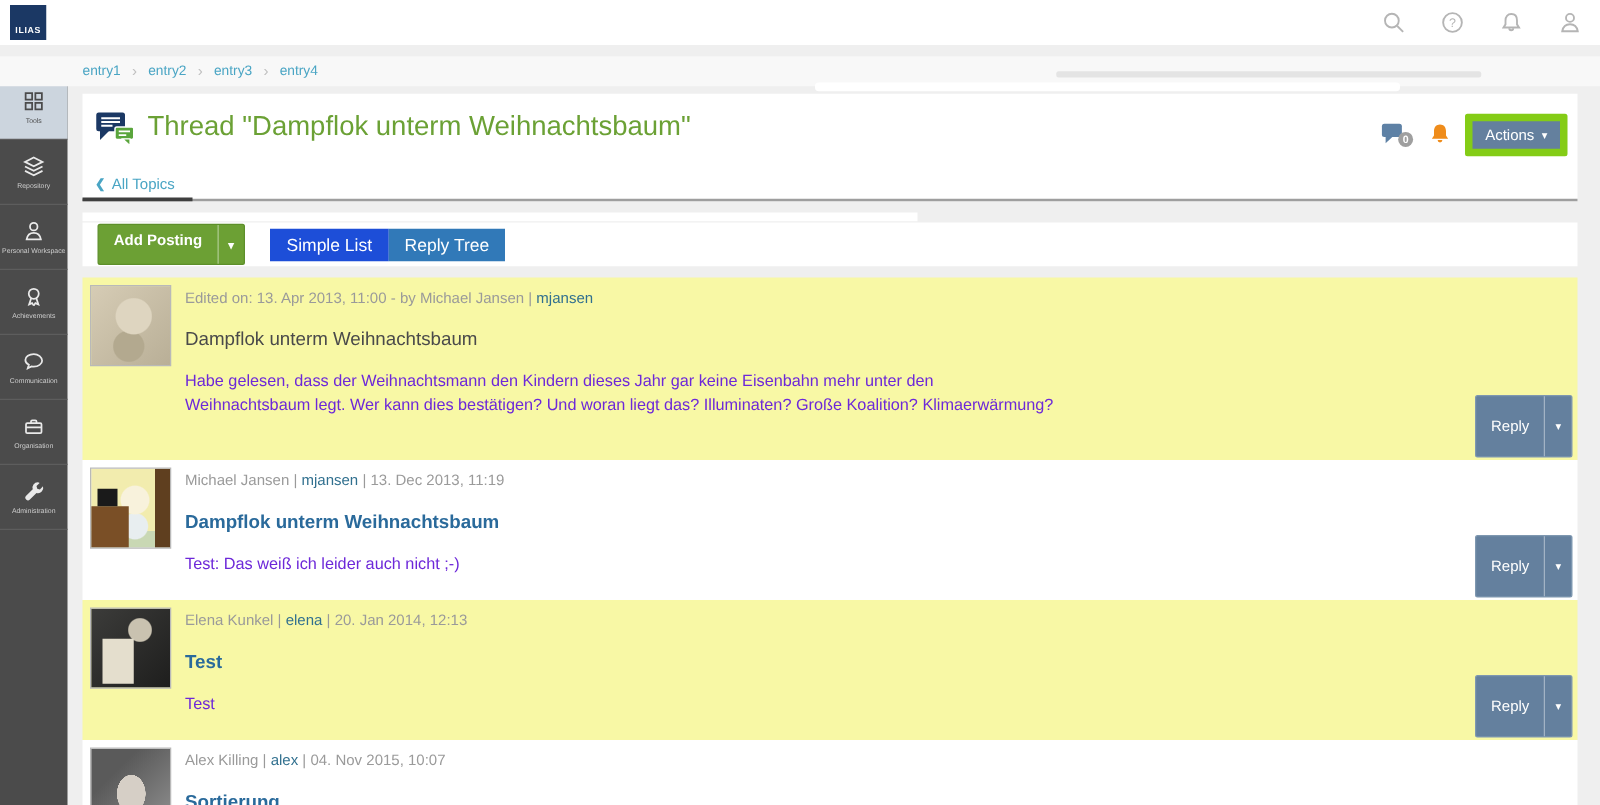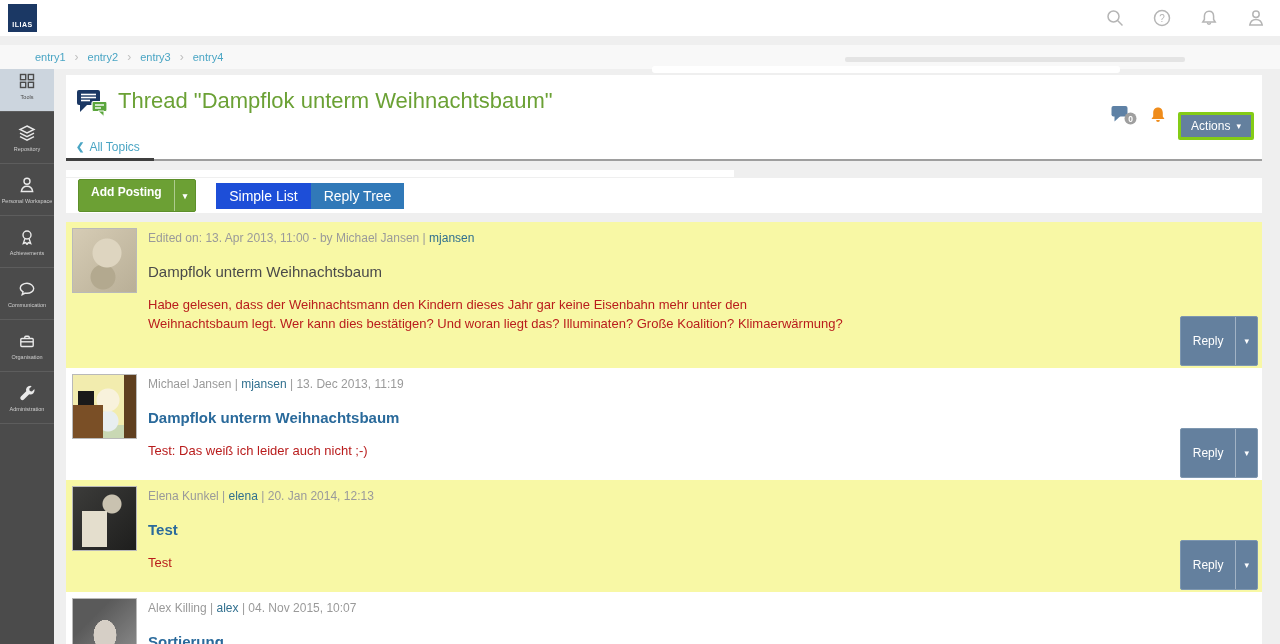--- a/index.html
+++ b/index.html
@@ -10,21 +10,21 @@
   .topbar { position:absolute; left:0; top:0; width:1280px; height:36px; background:#ffffff; z-index:30; }
   .logo { position:absolute; left:8px; top:4px; width:29px; height:28px; background:#1b3864; color:#fff;
           display:flex; align-items:flex-end; justify-content:center; cursor:pointer; }
   .logo span { font-size:7px; font-weight:bold; letter-spacing:.5px; padding-bottom:4px; }
   .topbar-icons { position:absolute; right:14px; top:8px; display:flex; gap:27px; }
   .tb-icon { width:20px; height:20px; color:#b5b5b5; cursor:pointer; }
   .tb-icon svg { width:20px; height:20px; display:block; }
 
   
   .breadcrumb { position:absolute; left:0; top:45px; width:1280px; height:24px; background:#f8f8f8;
-                display:flex; align-items:center; padding-left:35px; gap:9px; font-size:11px; z-index:25; }
+                display:flex; align-items:center; padding-left:66px; gap:9px; font-size:11px; z-index:25; }
   .crumb { color:#4aa5c4; text-decoration:none; cursor:pointer; }
   .crumb-sep { color:#c0c0c0; font-size:12px; }
 
   
   .sidebar { position:absolute; left:0; top:60px; width:54px; height:584px; background:#4b4b4b; z-index:20; }
   .sb-item { width:54px; height:52px; display:flex; flex-direction:column; align-items:center; justify-content:center;
              gap:3px; color:#e9e9e9; border-bottom:1px solid #5d5d5d; cursor:pointer; }
   .sb-item svg { width:20px; height:20px; }
   .sb-label { font-size:5.5px; white-space:nowrap; color:#cfcfcf; }
   .sb-item.active { background:#ccd5de; color:#4b4b4b; }
@@ -36,22 +36,22 @@
   .deco-strip { position:absolute; left:66px;  top:170px; width:668px; height:7px; background:#ffffff; z-index:5; }
 
   
   .thread-header { position:absolute; left:66px; top:75px; width:1196px; height:86px; background:#ffffff;
                    border-bottom:2px solid #9e9e9e; z-index:10; }
   .forum-icon { position:absolute; left:10px; top:14px; }
   .page-title { position:absolute; left:52px; top:13px; font-size:22px; color:#6ba135; font-weight:400; }
   .header-right { position:absolute; right:8px; top:16px; display:flex; align-items:center; gap:11px; }
   .comments-ind { cursor:pointer; }
   .bell-btn { cursor:pointer; }
-  .btn-slate { background:#64809e; border:3px solid #84cc16; color:#fff; font-size:12px; padding:4px 10px;
-               border-radius:2px; cursor:pointer; display:inline-flex; align-items:center; gap:6px;margin-top:21px; }
+  .btn-slate { background:#64809e; border:6px solid #84cc16; color:#fff; font-size:12px; padding:4px 10px;
+               border-radius:2px; cursor:pointer; display:inline-flex; align-items:center; gap:6px; }
   .btn-slate .caret { font-size:9px; }
   .backtab { position:absolute; left:0; bottom:-2px; height:26px; padding:0 14px 0 10px; display:flex; align-items:center;
              border-bottom:3px solid #3f3f3f; }
   .backtab a { color:#4aa5c4; font-size:12px; text-decoration:none; cursor:pointer; display:flex; align-items:center; gap:5px; }
   .back-chev { font-size:10px; font-weight:bold; }
 
   
   .toolbar { position:absolute; left:66px; top:178px; width:1196px; height:35px; background:#ffffff;
              display:flex; align-items:center; padding-left:12px; z-index:10; }
   .btn-green { background:#6ca034; border:1px solid #5d8f2a; color:#fff; font-size:12px; font-weight:bold;
@@ -66,21 +66,21 @@
   
   .posts { position:absolute; left:66px; top:222px; width:1196px; z-index:10; }
   .post { position:relative; background:#ffffff; padding:9px 4px 6px 82px; }
   .post.hl { background:#f8f8a5; }
   .post-0 { height:146px; } .post-1 { height:112px; } .post-2 { height:112px; } .post-3 { height:150px; }
   .avatar { position:absolute; left:6px; top:6px; width:65px; height:65px; border:1px solid #b9b9b9; }
   .post-meta { font-size:12px; color:#9a9a9a; line-height:15px; }
   .post-meta .uname { color:#31708f; cursor:pointer; }
   .post-subject { font-size:15px; margin-top:17px; color:#4a4a4a; }
   .post-subject.link { color:#2a6a9b; font-weight:bold; cursor:pointer; }
-  .post-body { font-size:13px; color:#b91c1c; margin-top:15px; line-height:19px; white-space:pre-line; max-width:900px; }
+  .post-body { font-size:13px; color:#6d28d9; margin-top:15px; line-height:19px; white-space:pre-line; max-width:900px; }
   .reply-btn { position:absolute; right:4px; bottom:2px; background:#64809e; border:1px solid #7e97b0; color:#fff;
                font-size:12px; border-radius:2px; cursor:pointer; display:inline-flex; align-items:stretch; }
   .reply-btn .txt { padding:17px 12px; }
   .reply-btn .dd { border-left:1px solid rgba(255,255,255,.4); padding:3px 8px; font-size:9px; display:flex; align-items:center; }
 
   
   .avatar-statue { background:
       radial-gradient(circle at 34px 24px, #ded5c0 0 14px, rgba(0,0,0,0) 15px),
       radial-gradient(circle at 30px 48px, #b3a98f 0 12px, rgba(0,0,0,0) 13px),
       linear-gradient(135deg, #d6ccb5, #b9af97); }

